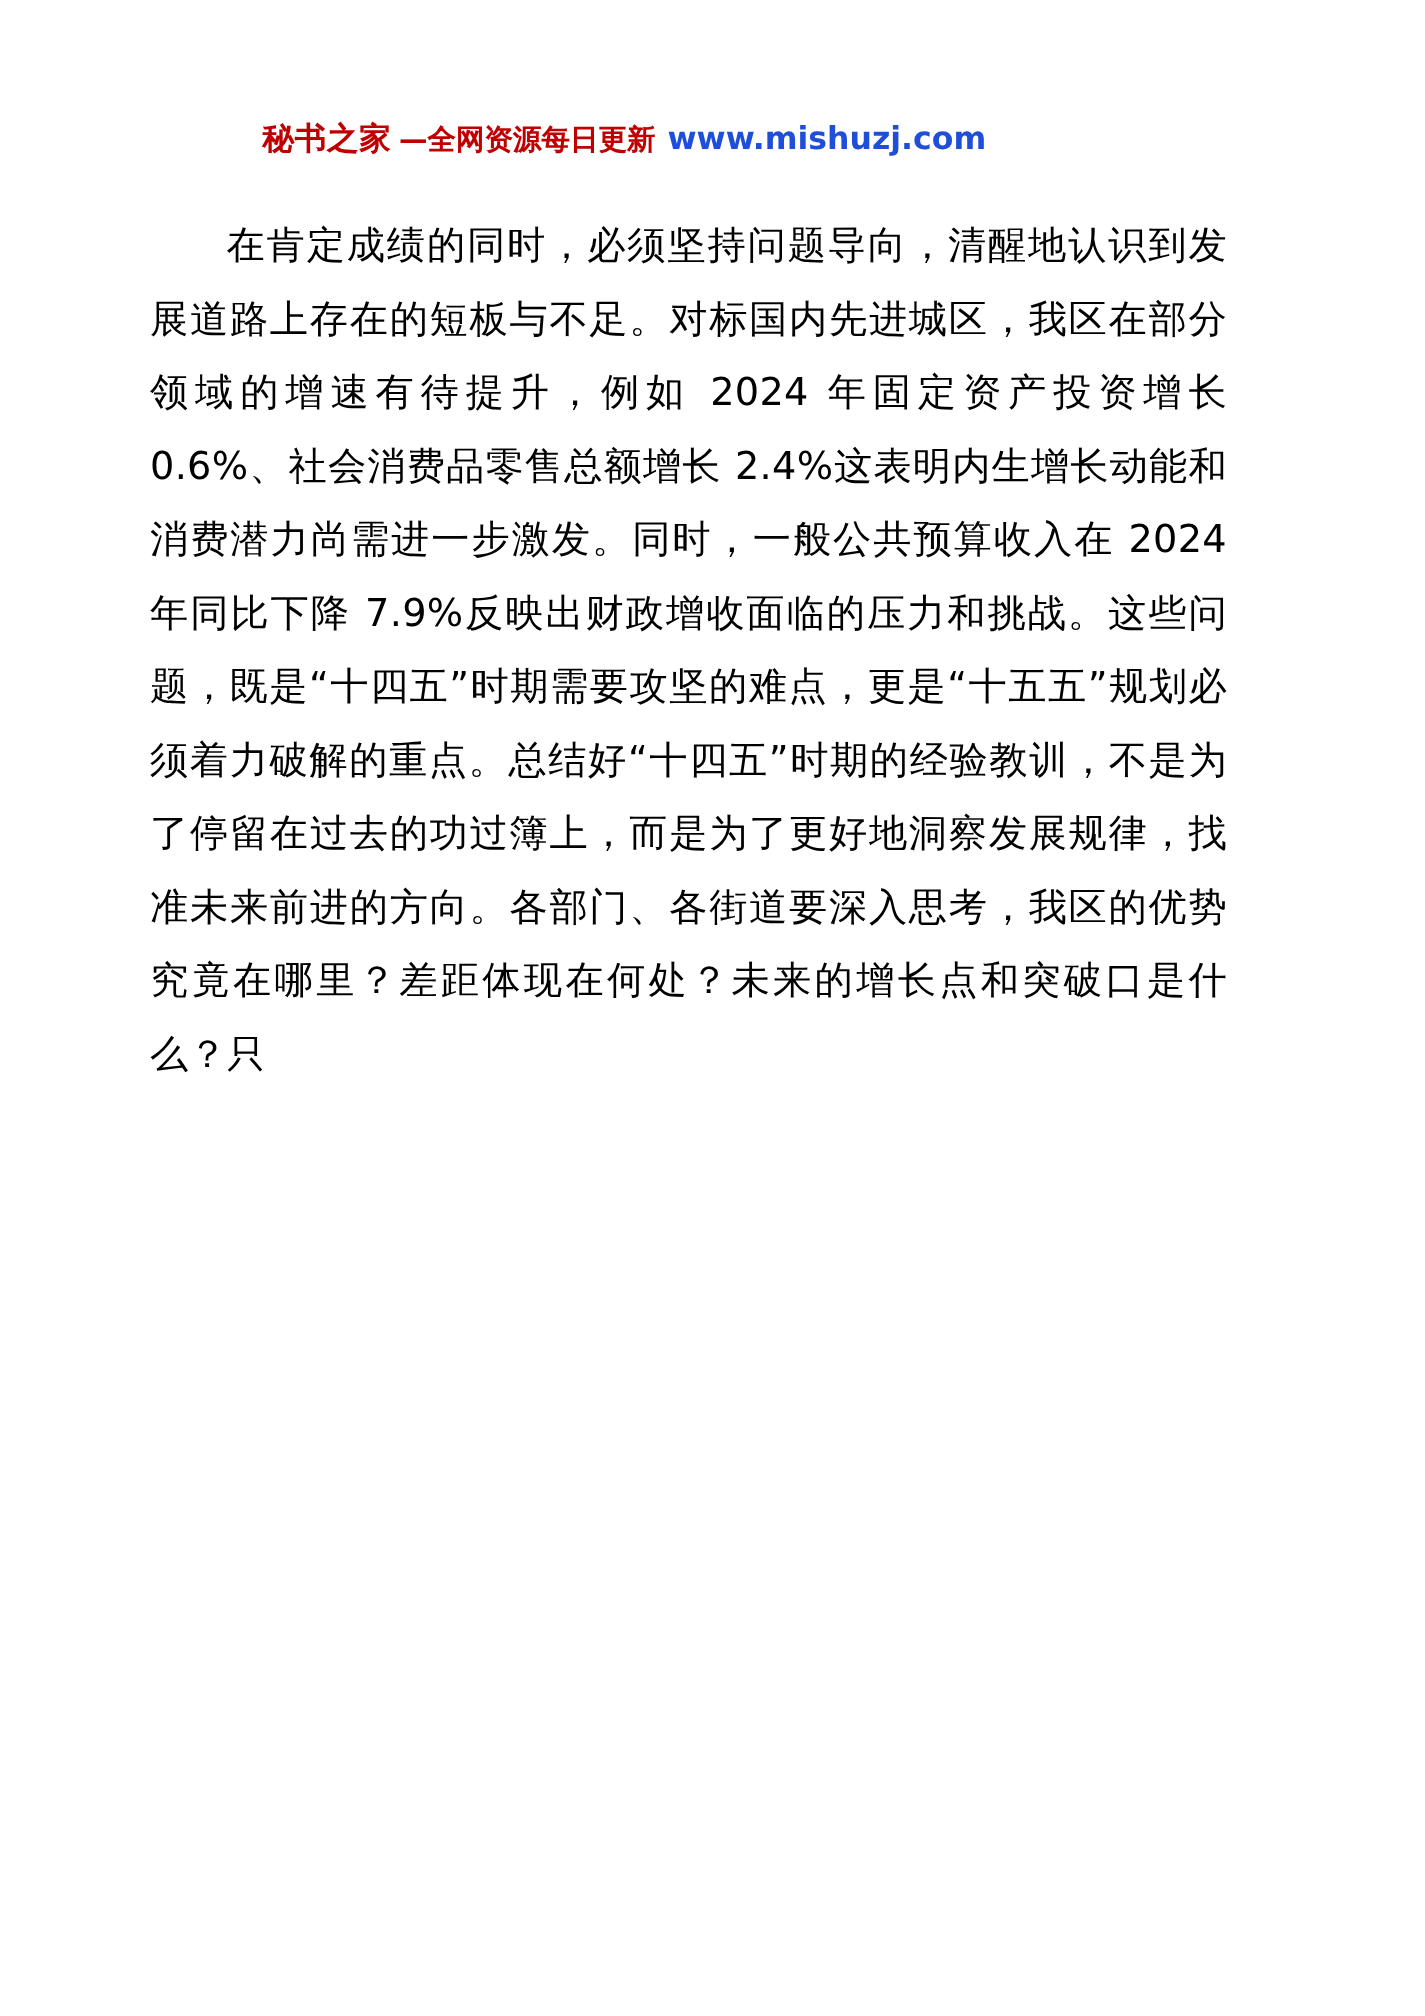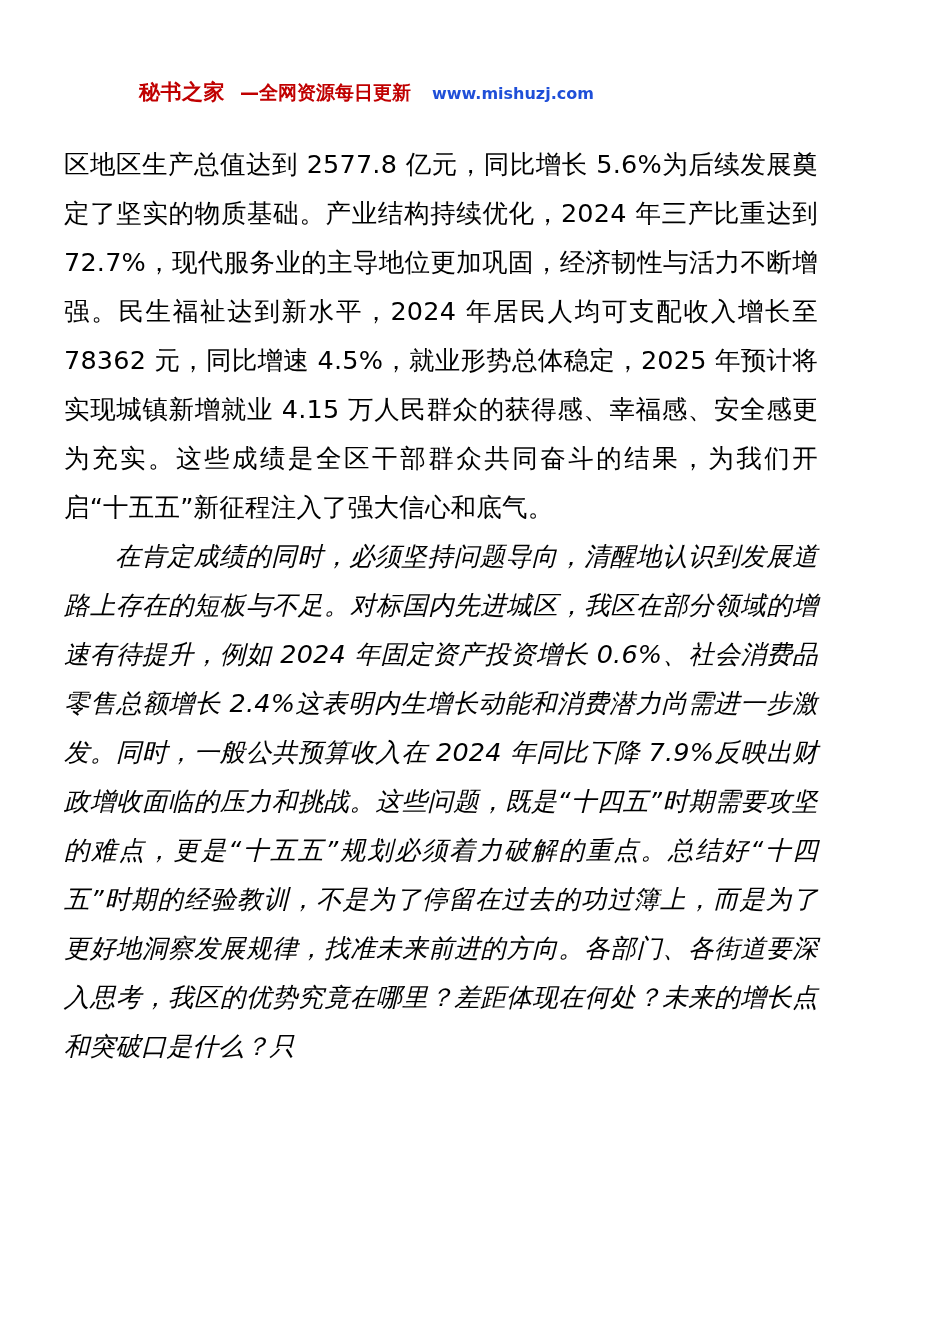--- a/index.html
+++ b/index.html
@@ -12,47 +12,47 @@
     height: 1344px;
     font-family: "DejaVu Sans", "Liberation Sans", sans-serif;
     color: #000000;
     position: relative;
     overflow: hidden;
   }
   .page {
     width: 950px;
     height: 1344px;
     box-sizing: border-box;
-    padding: 78px 132px 40px 64px;
+    padding: 78px 132px 40px 100px;
     position: relative;
   }
   .header {
     display: flex;
     align-items: baseline;
     justify-content: flex-start;
     margin: 0 0 34px 75px;
     white-space: nowrap;
   }
   .header .brand {
     color: #c00000;
     font-weight: bold;
     font-size: 21px;
     letter-spacing: 0.5px;
   }
   .header .tagline {
     color: #c00000;
     font-size: 19px;
     font-weight: bold;
-    margin-left: 15px;
+    margin-left: 5px;
   }
   .header .url {
     color: #1f4fd8;
-    font-size: 16px;
+    font-size: 21px;
     font-weight: bold;
-    margin-left: 21px;
+    margin-left: 8px;
     text-decoration: none;
   }
   .body-text p {
     margin: 0;
     font-size: 25.5px;
     line-height: 49px;
     text-align: justify;
     text-justify: inter-ideograph;
     letter-spacing: 0.2px;
     font-family: "DejaVu Sans", "Liberation Sans", sans-serif;
@@ -70,17 +70,16 @@
 
 <div class="page">
 
   <div class="header">
     <span class="brand">秘书之家</span>
       <span class="tagline">—全网资源每日更新</span>
     <span class="url">www.mishuzj.com</span>
   </div>
 
   <div class="body-text">
-    <p>区地区生产总值达到 2577.8 亿元，同比增长 5.6%为后续发展奠定了坚实的物质基础。产业结构持续优化，2024 年三产比重达到 72.7%，现代服务业的主导地位更加巩固，经济韧性与活力不断增强。民生福祉达到新水平，2024 年居民人均可支配收入增长至 78362 元，同比增速 4.5%，就业形势总体稳定，2025 年预计将实现城镇新增就业 4.15 万人民群众的获得感、幸福感、安全感更为充实。这些成绩是全区干部群众共同奋斗的结果，为我们开启“十五五”新征程注入了强大信心和底气。</p>
     <p class="indent">在肯定成绩的同时，必须坚持问题导向，清醒地认识到发展道路上存在的短板与不足。对标国内先进城区，我区在部分领域的增速有待提升，例如 2024 年固定资产投资增长 0.6%、社会消费品零售总额增长 2.4%这表明内生增长动能和消费潜力尚需进一步激发。同时，一般公共预算收入在 2024 年同比下降 7.9%反映出财政增收面临的压力和挑战。这些问题，既是“十四五”时期需要攻坚的难点，更是“十五五”规划必须着力破解的重点。总结好“十四五”时期的经验教训，不是为了停留在过去的功过簿上，而是为了更好地洞察发展规律，找准未来前进的方向。各部门、各街道要深入思考，我区的优势究竟在哪里？差距体现在何处？未来的增长点和突破口是什么？只</p>
   </div>
 
 </div>
 
 </body></html>

